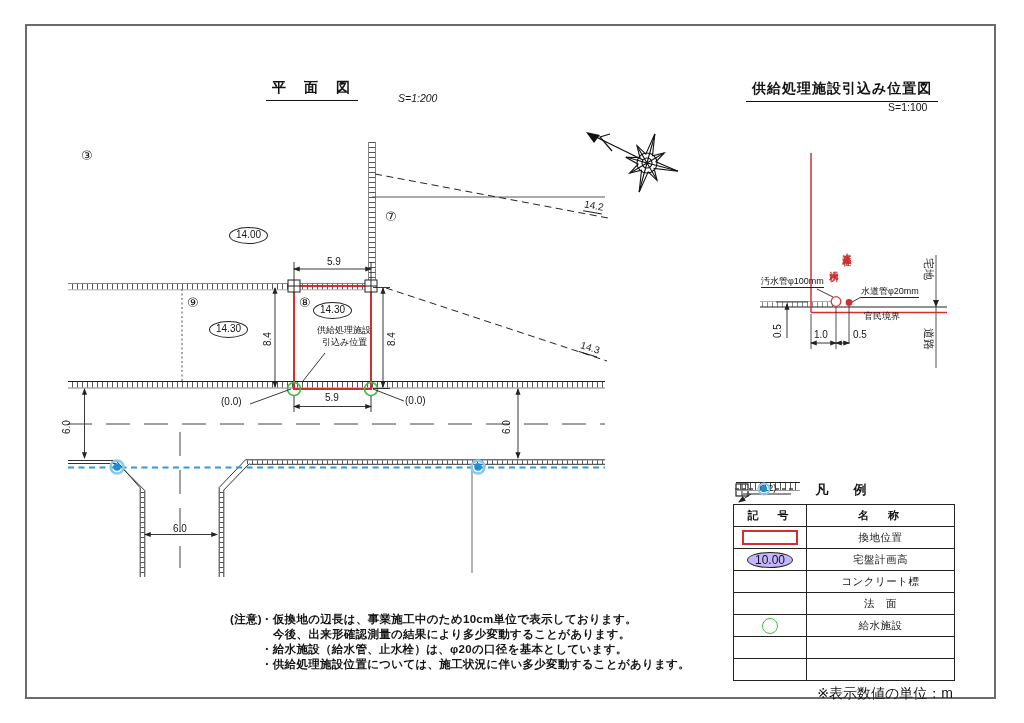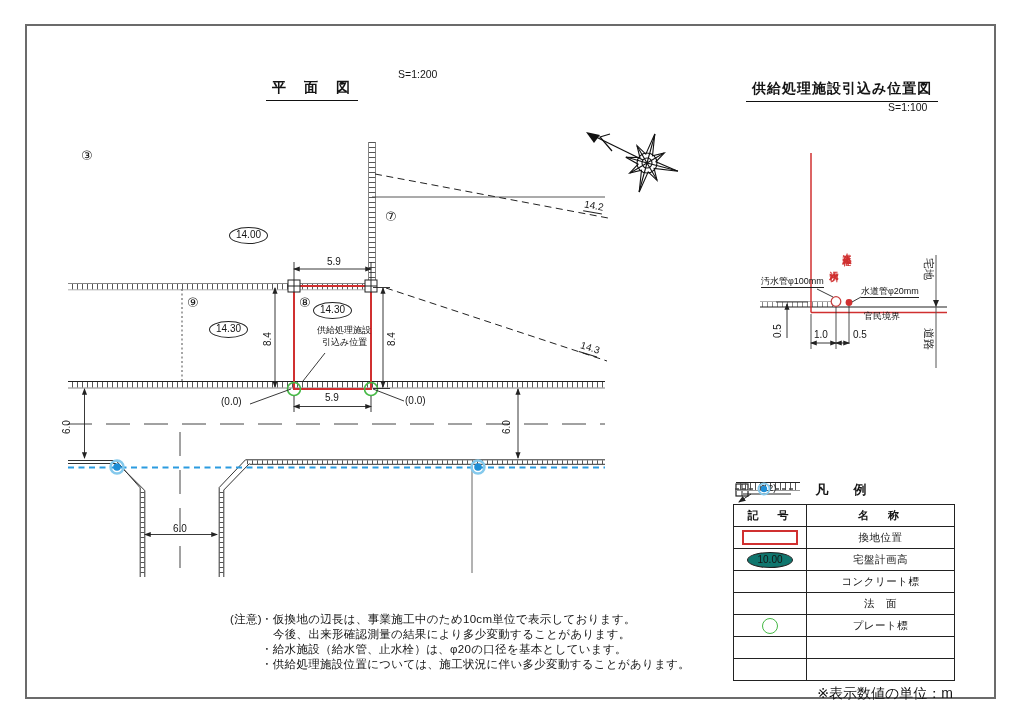--- a/index.html
+++ b/index.html
@@ -29,24 +29,24 @@
   .legend-title{text-align:center;font-size:13px;font-weight:bold;letter-spacing:6px;}
   .legend-table{margin-top:5px;border:1.4px solid #222;background:#fff;}
   .lrow{display:flex;height:21px;border-top:1px solid #222;}
   .lrow:first-child{border-top:none;}
   .lsym{width:72px;border-right:1px solid #222;display:flex;align-items:center;justify-content:center;}
   .lnm{flex:1;display:flex;align-items:center;justify-content:center;font-size:10.5px;letter-spacing:.5px;}
   .lhead .lsym,.lhead .lnm{font-size:11px;letter-spacing:4px;font-weight:600;}
   .lnm.small{font-size:9.5px;letter-spacing:0;}
   .legend-note{margin-top:4px;text-align:right;font-size:14px;padding-right:2px;}
   .sym-rect{width:52px;height:11px;border:2px solid #d03030;}
-  .sym-oval{width:44px;height:14px;border:1px solid #222;border-radius:50%;font-size:10px;
-            display:flex;align-items:center;justify-content:center;background:#0f766e;}
+  .sym-oval{width:44px;height:14px;border:1px solid #222;border-radius:50%;font-size:12px;
+            display:flex;align-items:center;justify-content:center;background:#c4b5fd;}
   .sym-circle{width:14px;height:14px;border:1.6px solid #45b945;border-radius:50%;}
-  .note{position:absolute;font-size:11.5px;font-weight:400;letter-spacing:.3px;white-space:nowrap;line-height:1;}
+  .note{position:absolute;font-size:11.5px;font-weight:700;letter-spacing:.3px;white-space:nowrap;line-height:1;}
 </style>
 </head>
 <body>
 
 <div class="sheet">
   <div class="frame"></div>
 
   <svg width="1024" height="723" viewBox="0 0 1024 723">
     <defs>
       <pattern id="hv" width="5" height="8" patternUnits="userSpaceOnUse">
@@ -201,21 +201,21 @@
       <line x1="787" y1="338" x2="787" y2="304" stroke="#222" stroke-width="0.9" marker-end="url(#arr)"></line>
       <line x1="811" y1="314" x2="811" y2="349" stroke="#222" stroke-width="0.8"></line>
       <line x1="836" y1="307" x2="836" y2="349" stroke="#222" stroke-width="0.8"></line>
       <line x1="849" y1="306" x2="849" y2="344" stroke="#222" stroke-width="0.8"></line>
       <line x1="811" y1="343" x2="836" y2="343" stroke="#222" stroke-width="0.9" marker-start="url(#arr)" marker-end="url(#arr)"></line>
       <line x1="836" y1="343" x2="849" y2="343" stroke="#222" stroke-width="0.9" marker-start="url(#arr)" marker-end="url(#arr)"></line>
     </g>
   </svg>
 
   <div class="sec-title" style="left:266px;top:79px;">平　面　図</div>
-  <div class="scale" style="left:398px;top:68px;">S=1:200</div>
+  <div class="scale" style="left:398px;top:92px;font-style:italic;">S=1:200</div>
   <div class="sec-title" style="left:746px;top:80px;letter-spacing:1px;">供給処理施設引込み位置図</div>
   <div class="scale" style="left:888px;top:101px;">S=1:100</div>
 
   <span class="lbl fs13" style="left:81px;top:149px;">③</span>
   <span class="lbl fs13" style="left:385px;top:210px;">⑦</span>
   <span class="lbl fs13" style="left:299px;top:296px;">⑧</span>
   <span class="lbl fs13" style="left:187px;top:296px;">⑨</span>
 
   <span class="lbl oval" style="left:229px;top:199px;margin-top:28px;">14.00</span>
   <span class="lbl oval" style="left:313px;top:302px;">14.30</span>
@@ -284,21 +284,21 @@
             <rect x="3" y="2" width="64" height="7" fill="url(#hv)"></rect>
             <line x1="3" y1="9.5" x2="67" y2="9.5" stroke="#999" stroke-width="1"></line>
           </svg>
         </div>
         <div class="lnm">法　面</div>
       </div>
       <div class="lrow">
         <div class="lsym">
             <div class="sym-circle"></div>
           </div>
-        <div class="lnm">プレート標</div>
+        <div class="lnm">給水施設</div>
       </div>
       <div class="lrow">
         <div class="lsym">
           <svg width="64" height="24">
             <text x="34" y="10" font-size="9" text-anchor="middle" fill="#141414">(0.2)</text>
             <line x1="10" y1="13" x2="58" y2="13" stroke="#222" stroke-width="1"></line>
             <line x1="18" y1="13" x2="6" y2="21" stroke="#222" stroke-width="1" marker-end="url(#arr)"></line>
           </svg>
         </div>
       </div>

